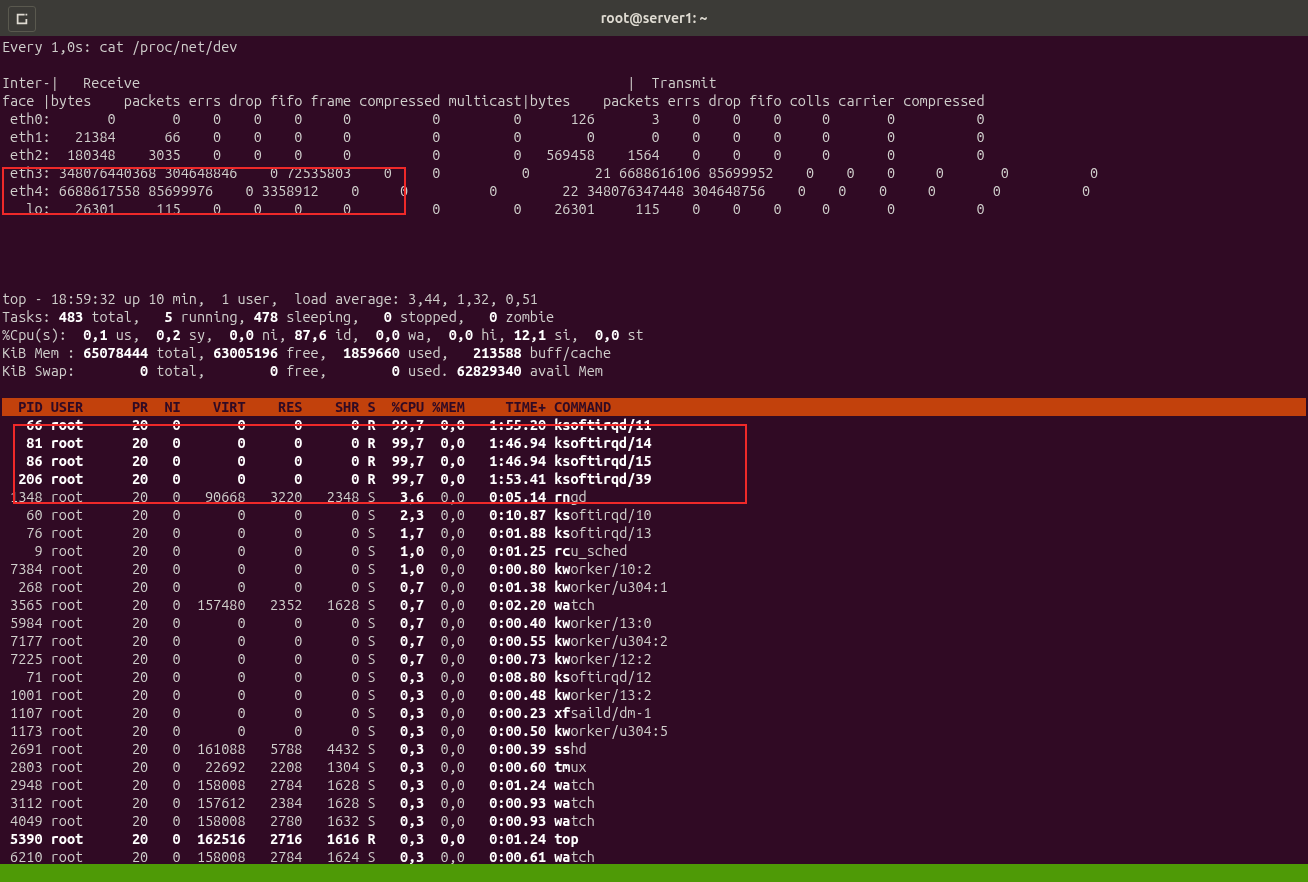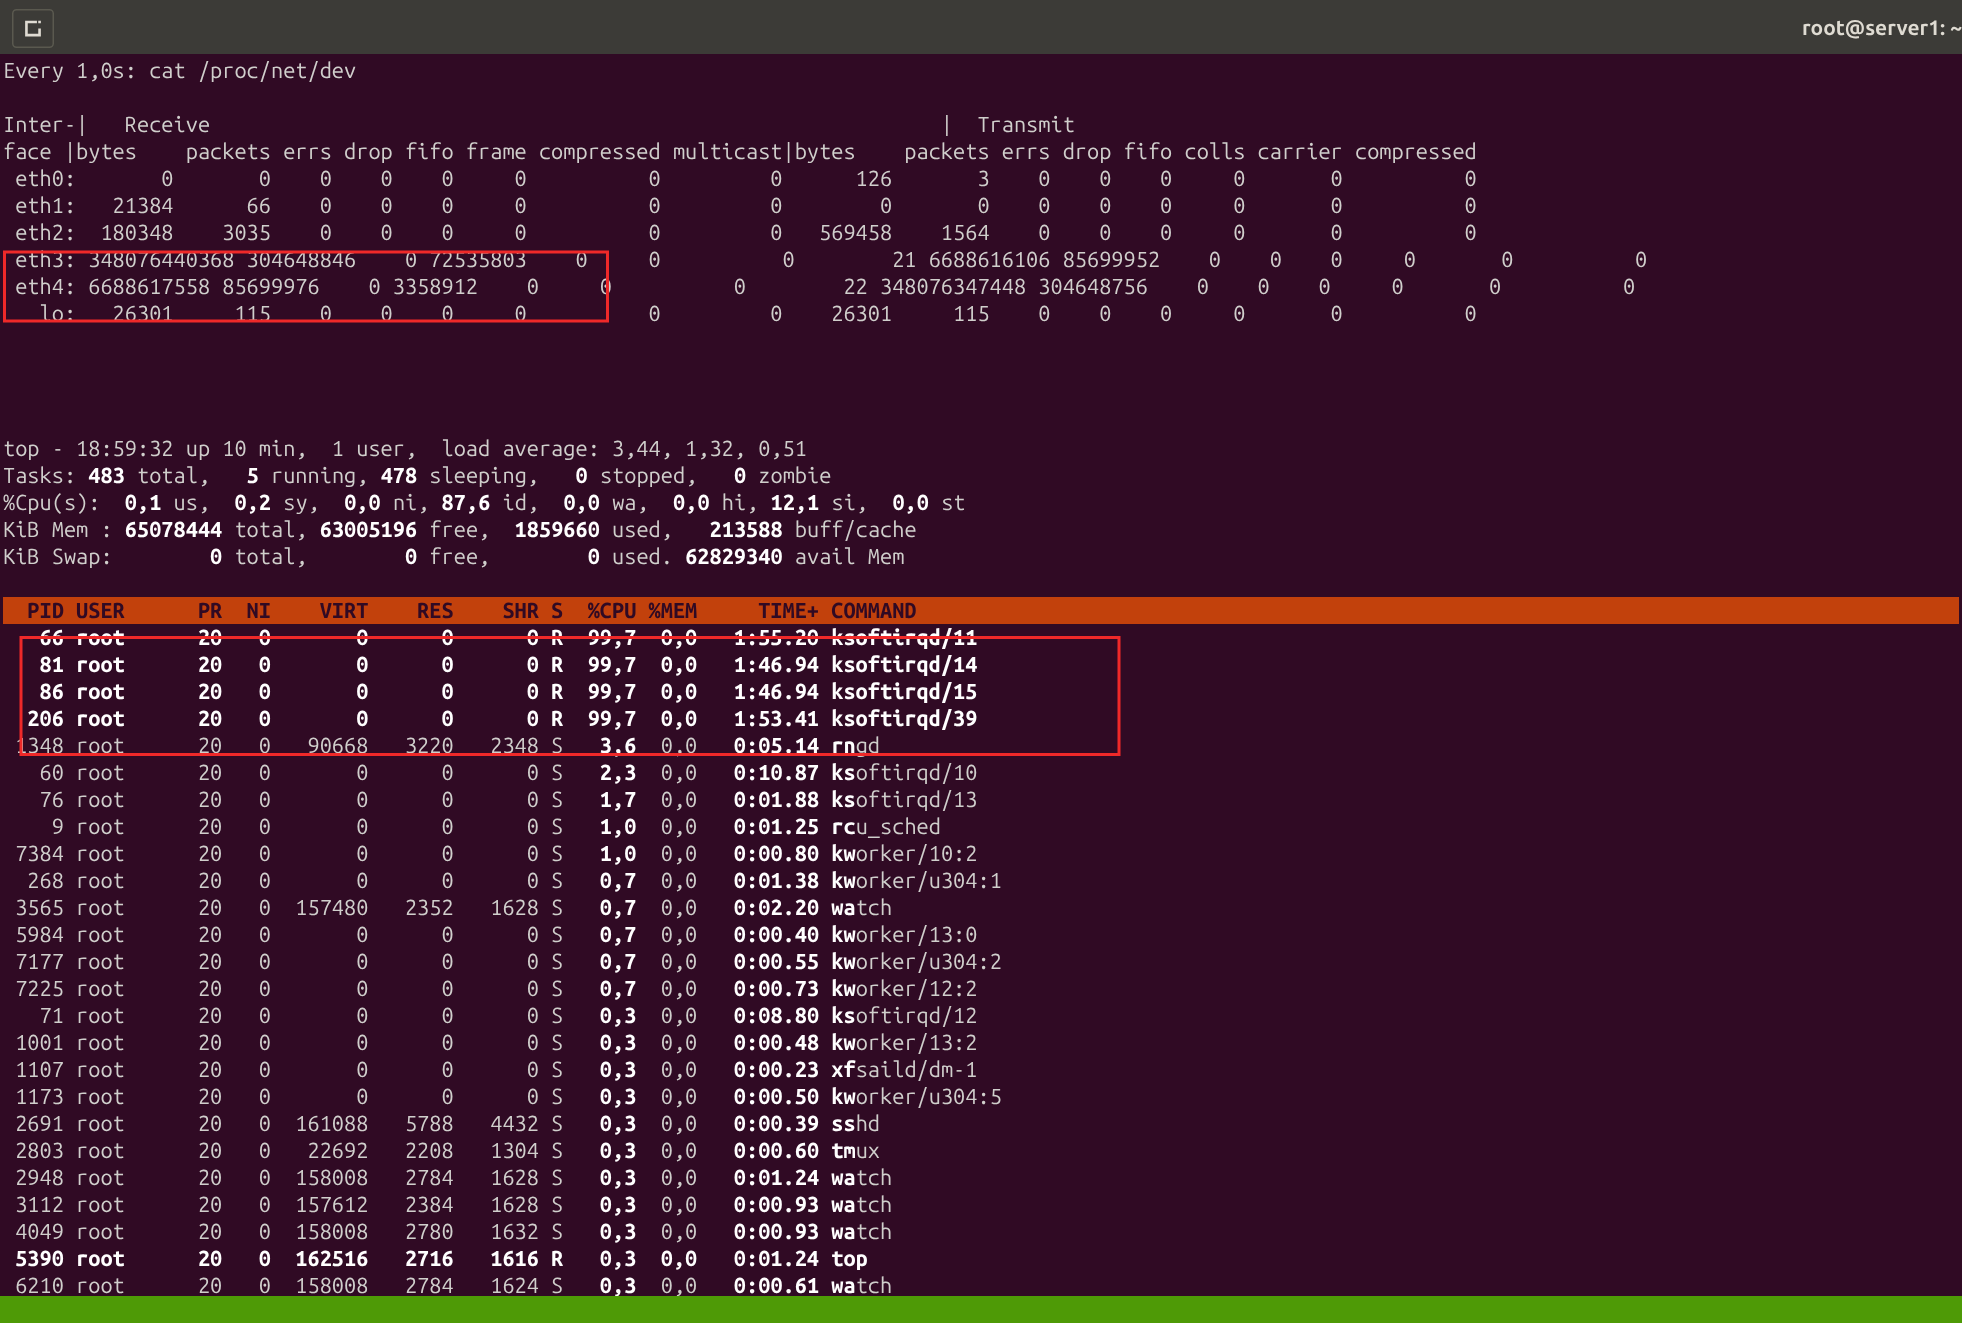--- a/index.html
+++ b/index.html
@@ -13,21 +13,21 @@
     width: 1308px;
     height: 882px;
     overflow: hidden;
   }
   .titlebar {
     height: 36px;
     background: #3c3b37;
     color: #dfdbd2;
     display: flex;
     align-items: center;
-    justify-content: flex-end;
+    justify-content: center;
     position: relative;
     font-family: "Ubuntu", sans-serif;
     font-weight: bold;
     font-size: 14px;
   }
   .tab-btn {
     position: absolute;
     left: 8px;
     top: 6px;
     width: 26px;

